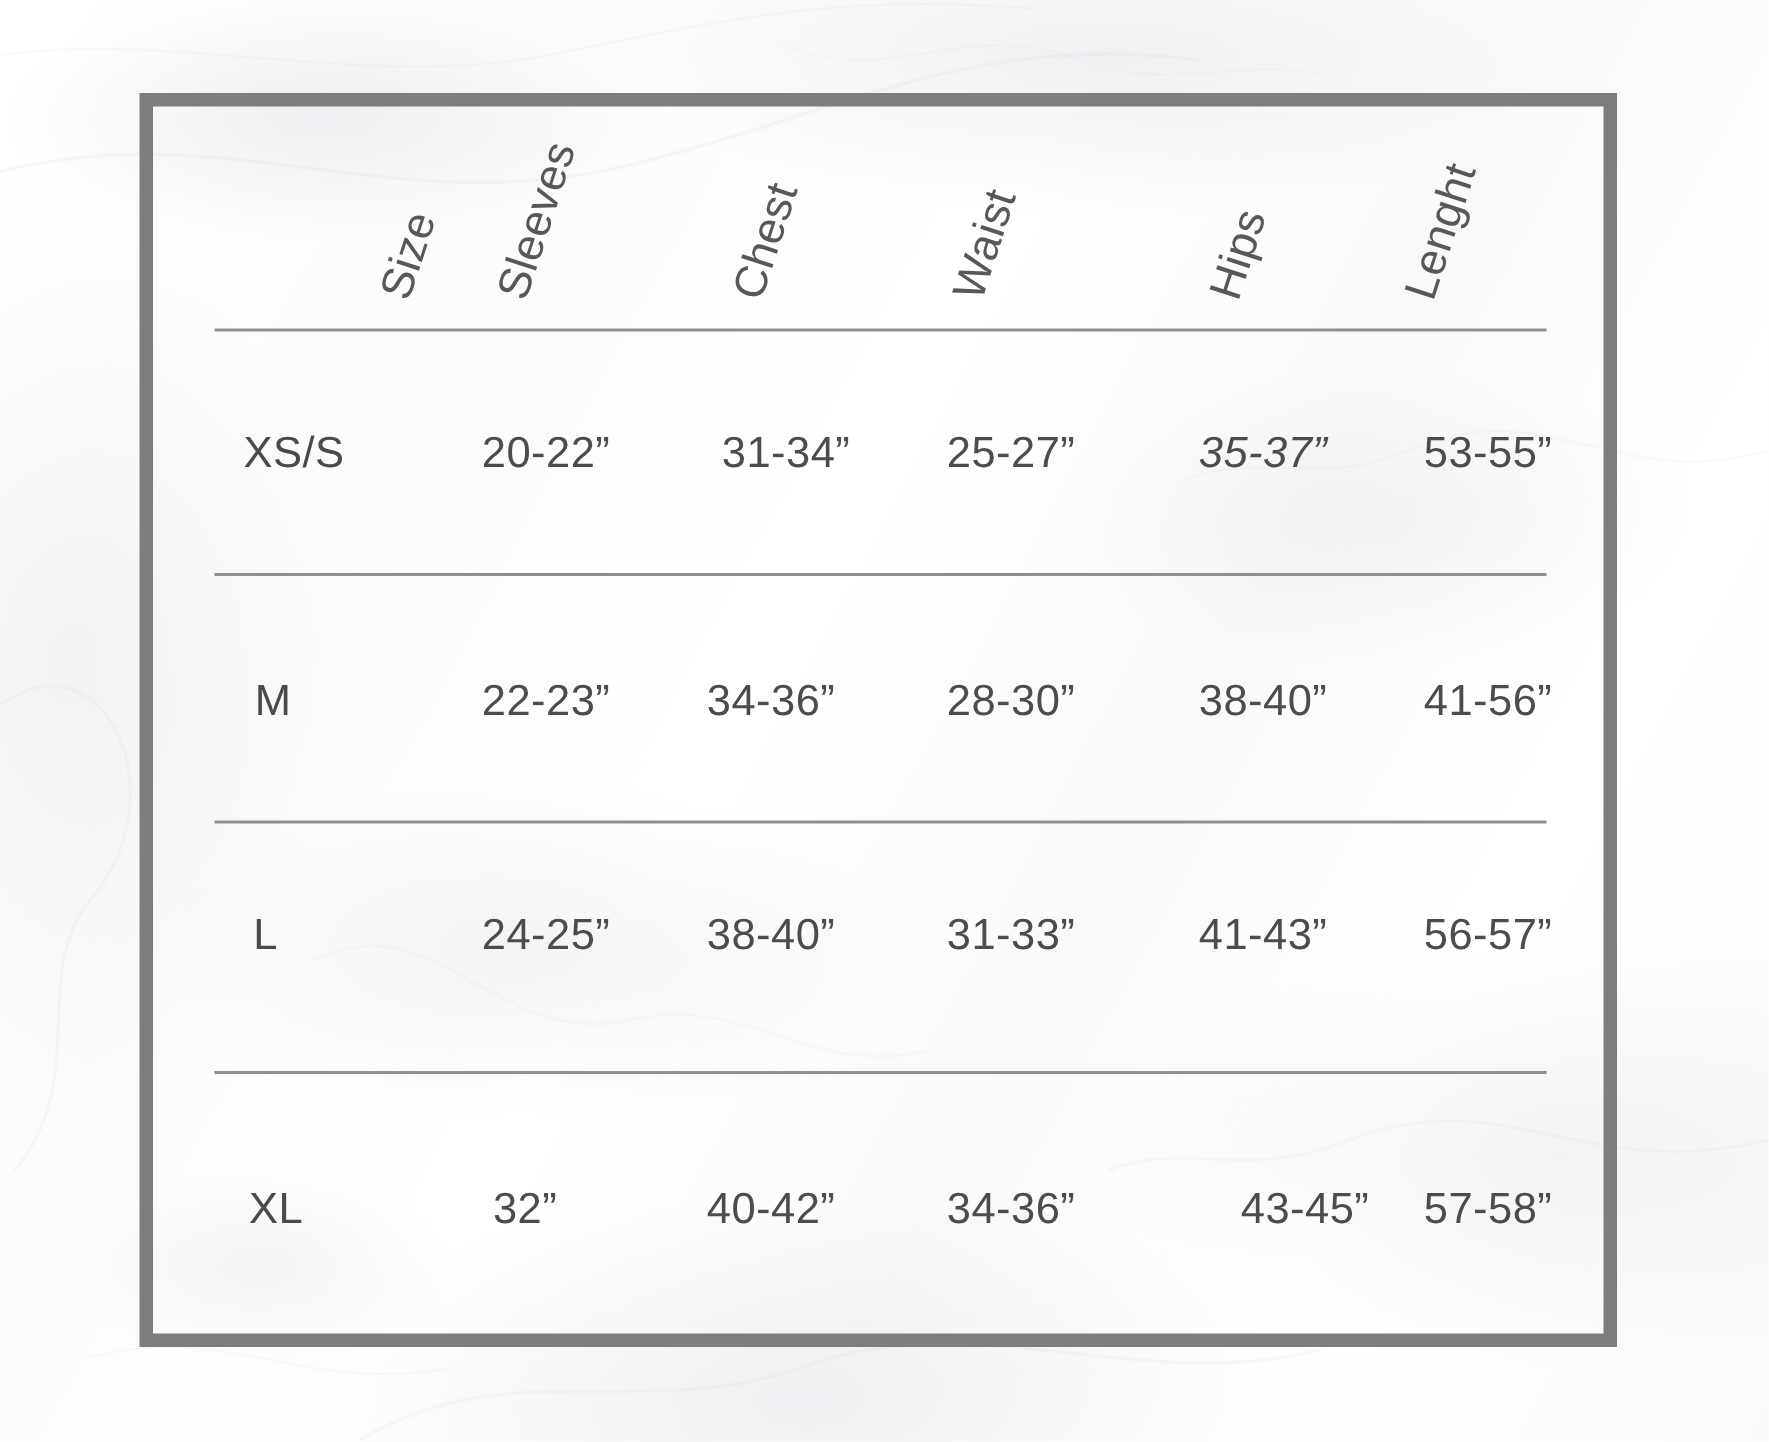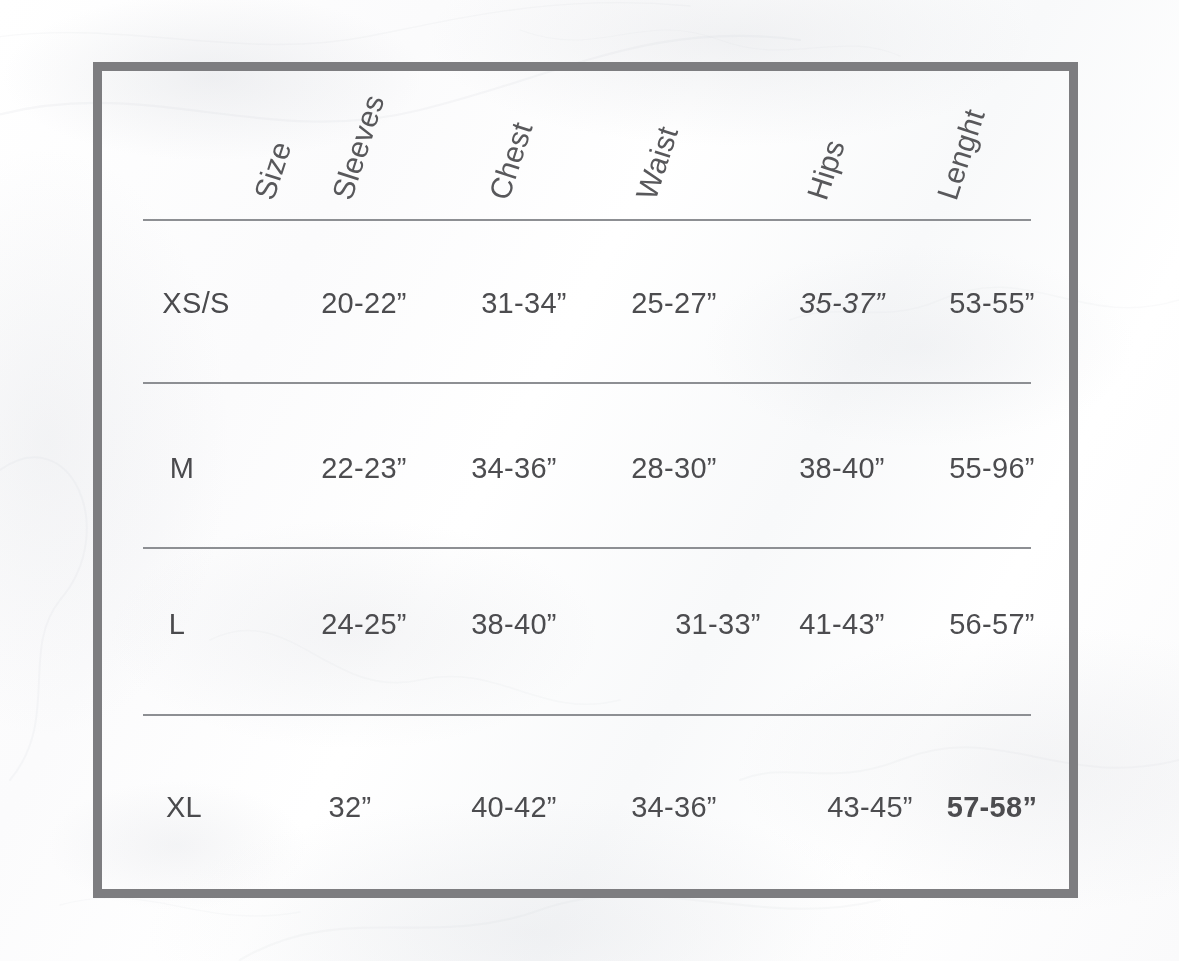--- a/index.html
+++ b/index.html
@@ -166,35 +166,35 @@
       <span class="cell" style="left:740px;font-style:italic;">35-37”</span>
       <span class="cell" style="left:890px;text-align:right;">53-55”</span>
     </div>
 
     <div class="data-row" style="top:397px;">
       <span class="cell size-cell" style="left:80px;">M</span>
       <span class="cell" style="left:262px;">22-23”</span>
       <span class="cell" style="left:412px;">34-36”</span>
       <span class="cell" style="left:572px;">28-30”</span>
       <span class="cell" style="left:740px;">38-40”</span>
-      <span class="cell" style="left:890px;">55-96”</span>
+      <span class="cell" style="left:890px;">41-56”</span>
     </div>
 
     <div class="data-row" style="top:553px;">
       <span class="cell size-cell" style="left:75px;">L</span>
       <span class="cell" style="left:262px;">24-25”</span>
       <span class="cell" style="left:412px;">38-40”</span>
-      <span class="cell" style="left:572px;margin-left:44px;">31-33”</span>
+      <span class="cell" style="left:572px;">31-33”</span>
       <span class="cell" style="left:740px;">41-43”</span>
       <span class="cell" style="left:890px;">56-57”</span>
     </div>
 
     <div class="data-row" style="top:736px;">
       <span class="cell size-cell" style="left:82px;">XL</span>
       <span class="cell" style="left:248px;">32”</span>
       <span class="cell" style="left:412px;">40-42”</span>
       <span class="cell" style="left:572px;">34-36”</span>
       <span class="cell" style="left:740px;margin-left:28px;">43-45”</span>
-      <span class="cell" style="left:890px;font-weight:bold;">57-58”</span>
+      <span class="cell" style="left:890px;">57-58”</span>
     </div>
 
   </div>
 </div>
 
 </body></html>

